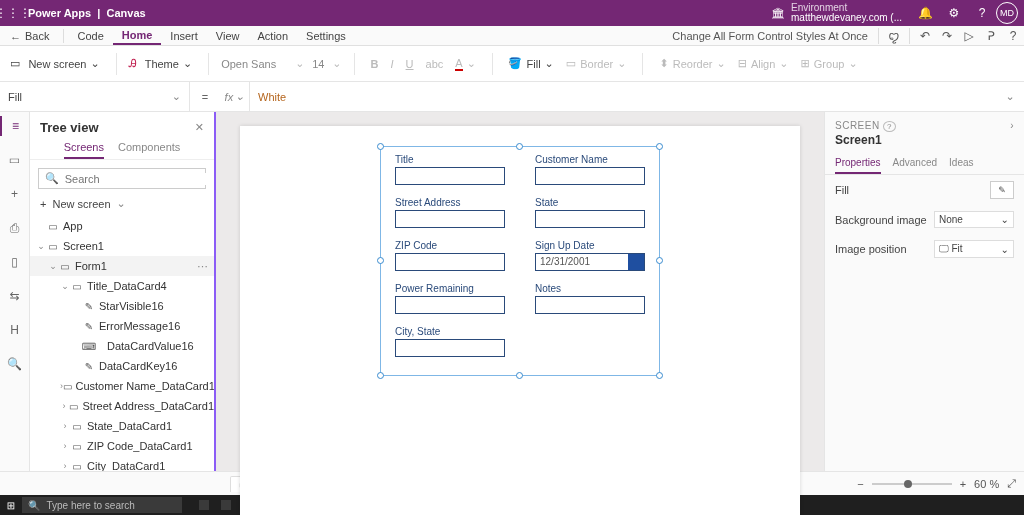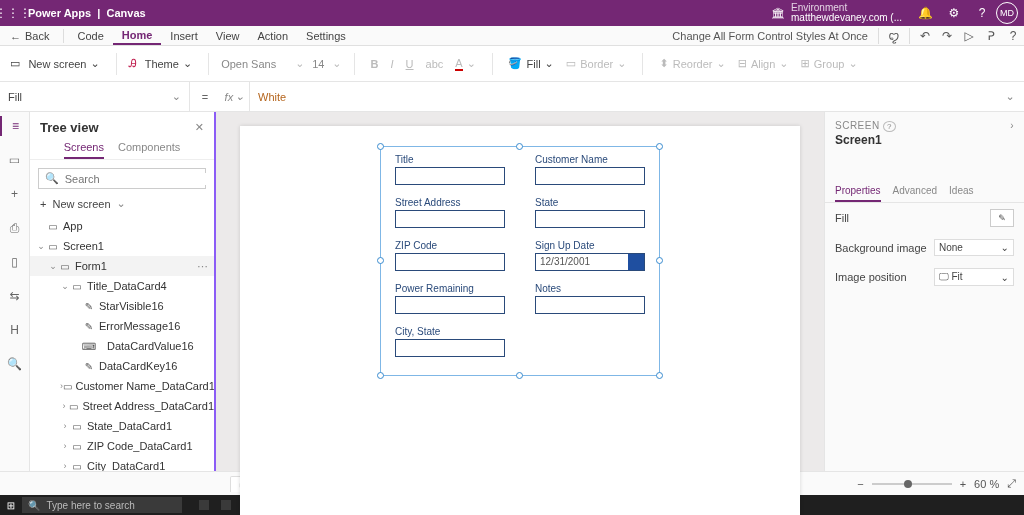--- a/index.html
+++ b/index.html
@@ -81,21 +81,21 @@
 .field label { font-size:10px; color:#2a4a7a; display:block; margin-bottom:2px;}
 .field .inp { height:18px; border:1px solid #2a4a7a; background:#fff; width:100%; position:relative;}
 .field .inp.date::after { content:""; position:absolute; right:0; top:0; width:16px; height:100%; background:#1f4fa0;}
 .field .inp .val { font-size:10px; padding:2px 4px; color:#555;}
 
 
 .rightpanel { width:200px; background:#fafafa; border-left:1px solid #e5e5e5; font-size:11px; color:#444; display:flex; flex-direction:column;}
 .rightpanel .rhead { padding:8px 10px 2px; display:flex; justify-content:space-between; align-items:center; color:#888; font-size:10px; letter-spacing:.5px;}
 .rightpanel .rtitle { padding:0 10px 6px; font-size:12px; font-weight:600; color:#333;}
 .rightpanel .rtabs { display:flex; gap:12px; padding:0 10px; border-bottom:1px solid #e5e5e5; font-size:10px;}
-.rightpanel .rtabs .tab { padding:4px 0; color:#888;margin-top:28px;}
+.rightpanel .rtabs .tab { padding:4px 0; color:#888;}
 .rightpanel .rtabs .tab.active { color:#742774; border-bottom:2px solid #742774;}
 .rightpanel .proprow { display:flex; justify-content:space-between; align-items:center; padding:6px 10px;}
 .rightpanel .propval { border:1px solid #ddd; padding:2px 4px; min-width:80px; font-size:10px; background:#fff; display:flex; justify-content:space-between; align-items:center; gap:4px;}
 .rightpanel .fillbtn { width:24px; height:18px; border:1px solid #ccc; background:#fff; display:flex; align-items:center; justify-content:center;}
 
 
 .tabstrip { height:24px; background:#fafafa; border-top:1px solid #e5e5e5; display:flex; align-items:center; font-size:10px; color:#555; padding:0 8px; gap:6px;}
 .tabstrip .stab { border:1px solid #ddd; border-bottom:none; padding:2px 8px; display:flex; align-items:center; gap:4px; background:#fff; border-radius:2px 2px 0 0;}
 .tabstrip .spacer { flex:1; }
 .tabstrip .zoom { display:flex; align-items:center; gap:8px; font-size:11px;}

